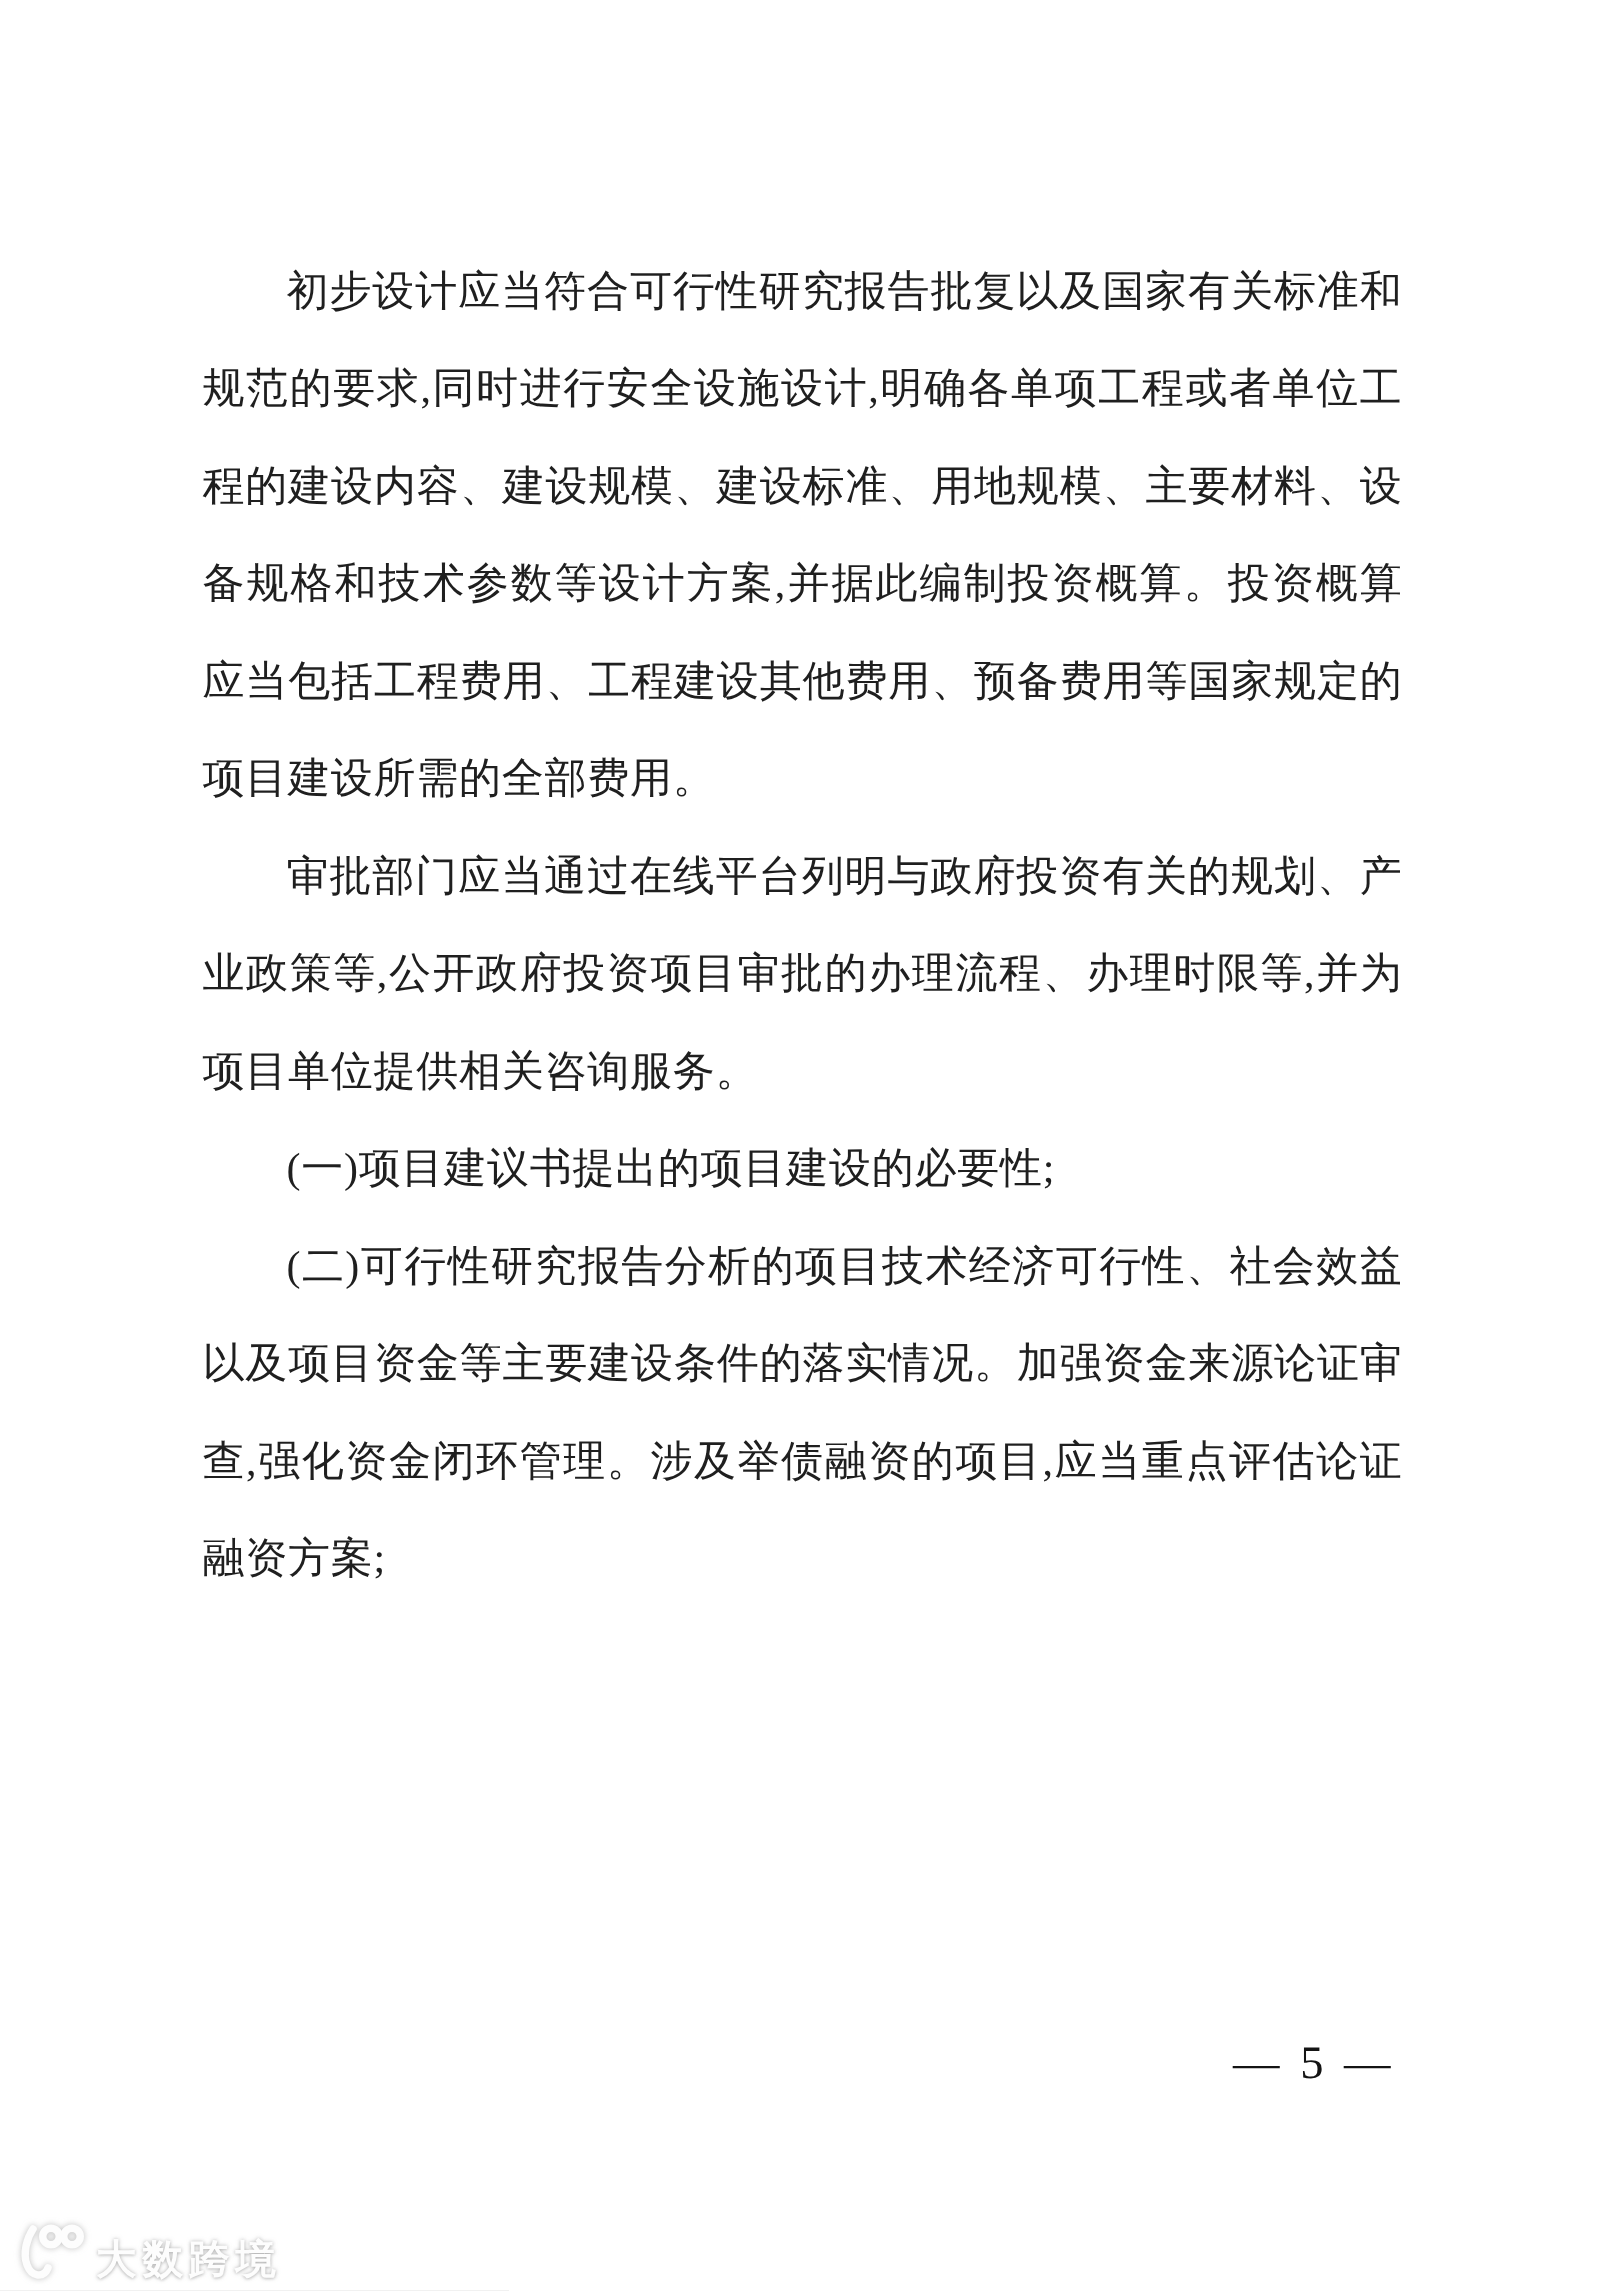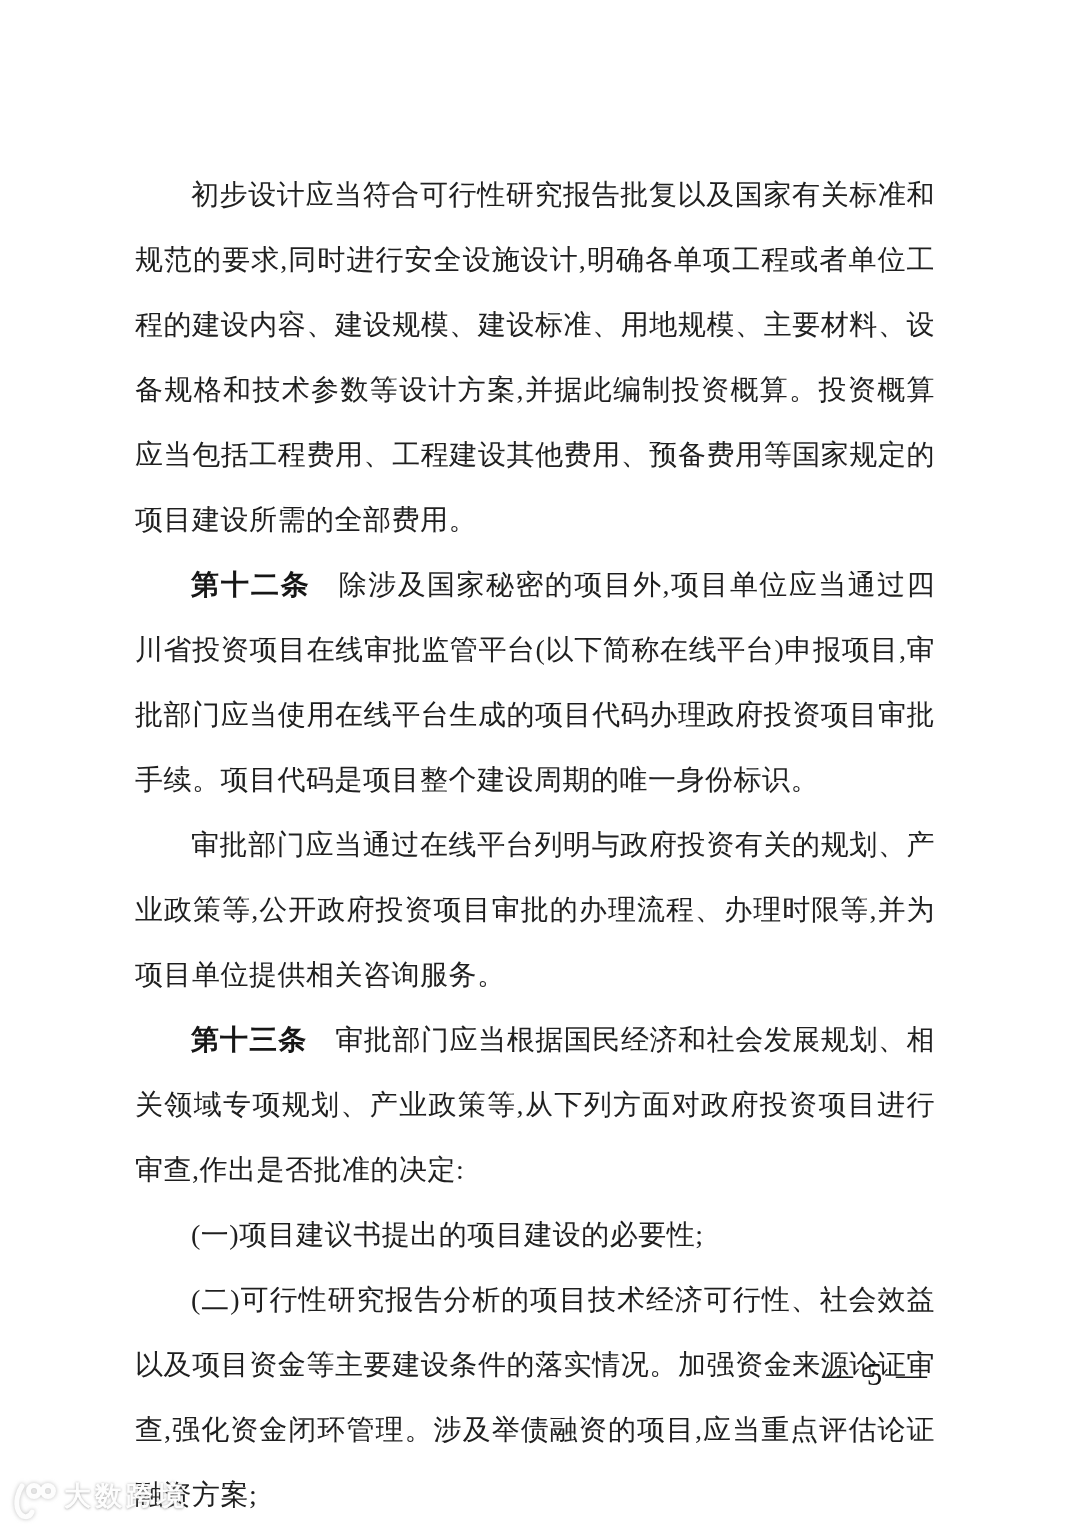--- a/index.html
+++ b/index.html
@@ -48,21 +48,21 @@
     line-height:36px;
     color:#141414;
     letter-spacing:3px;
     white-space:nowrap;
   }
   .watermark{
     position:absolute;
     left:10px;
     top:1478px;
     display:flex;
-    align-items:flex-start;
+    align-items:flex-end;
     gap:8px;
     user-select:none;
   }
   .watermark .wm-text{
     font-family:"DejaVu Sans","Liberation Sans",sans-serif;
     font-weight:bold;
     font-size:27px;
     letter-spacing:4px;
     color:var(--watermark-fill);
     text-shadow:0 0 3px rgba(140,140,140,0.55), 0 1px 2px rgba(140,140,140,0.35);
@@ -71,23 +71,21 @@
     filter:drop-shadow(0 0 2px rgba(140,140,140,0.55));
   }
 </style>
 </head>
 <body>
 
 <div class="page">
 
   <main class="doc-body" id="doc-body">
       <p>初步设计应当符合可行性研究报告批复以及国家有关标准和规范的要求,同时进行安全设施设计,明确各单项工程或者单位工程的建设内容、建设规模、建设标准、用地规模、主要材料、设备规格和技术参数等设计方案,并据此编制投资概算。投资概算应当包括工程费用、工程建设其他费用、预备费用等国家规定的项目建设所需的全部费用。</p>
-      <p><b class="article-no">第十二条</b>除涉及国家秘密的项目外,项目单位应当通过四川省投资项目在线审批监管平台(以下简称在线平台)申报项目,审批部门应当使用在线平台生成的项目代码办理政府投资项目审批手续。项目代码是项目整个建设周期的唯一身份标识。</p>
       <p>审批部门应当通过在线平台列明与政府投资有关的规划、产业政策等,公开政府投资项目审批的办理流程、办理时限等,并为项目单位提供相关咨询服务。</p>
-      <p><b class="article-no">第十三条</b>审批部门应当根据国民经济和社会发展规划、相关领域专项规划、产业政策等,从下列方面对政府投资项目进行审查,作出是否批准的决定:</p>
       <p>(一)项目建议书提出的项目建设的必要性;</p>
       <p>(二)可行性研究报告分析的项目技术经济可行性、社会效益以及项目资金等主要建设条件的落实情况。加强资金来源论证审查,强化资金闭环管理。涉及举债融资的项目,应当重点评估论证融资方案;</p>
     </main>
 
   <div class="page-number">— 5 —</div>
 
   <div class="watermark">
     <svg width="46" height="46" viewBox="0 0 46 46" aria-hidden="true">
       <g fill="none" stroke="#fdfdfd" stroke-width="5" stroke-linecap="round">
         <path d="M12 8 C8 14 5 24 8 32 C11 40 19 41 22 34"></path>

